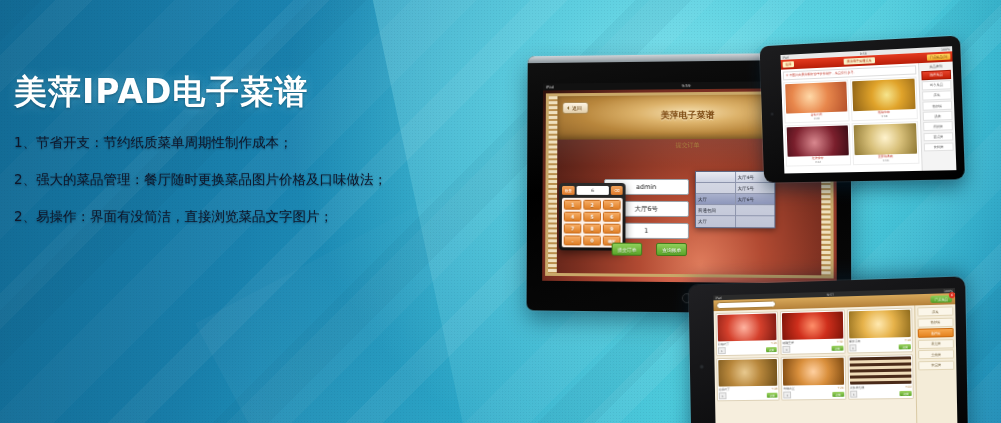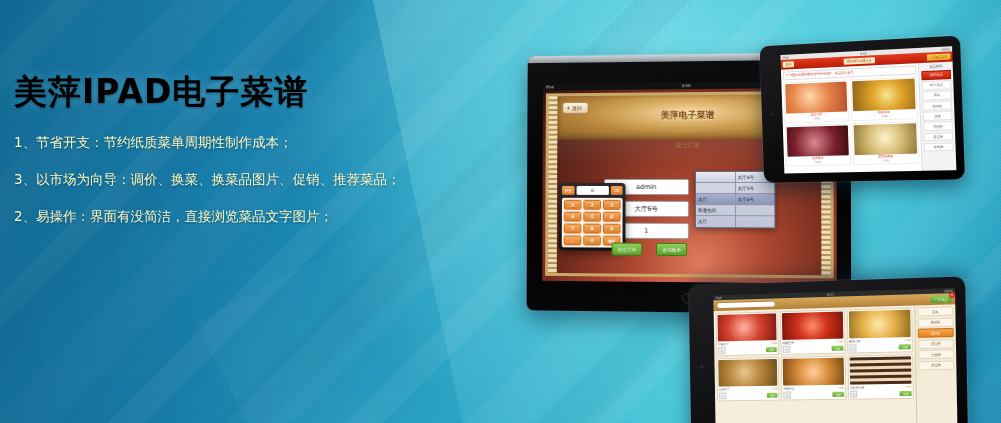--- a/index.html
+++ b/index.html
@@ -61,28 +61,28 @@
     position: absolute; inset: 0;
     background: linear-gradient(90deg, rgba(5,70,105,0.35) 0%, rgba(5,70,105,0.05) 26%, rgba(0,0,0,0) 45%);
   }
 
   
   .copy {
     position: absolute; left: 14px; top: 74px;
     width: 470px; z-index: 30;
   }
   .headline {
-    font-size: 33px; font-weight: bold; color: #000000;
+    font-size: 33px; font-weight: bold; color: #ffffff;
     letter-spacing: 1px; line-height: 1.12;
     text-shadow: 0 1px 3px rgba(0,45,70,.55), 0 0 12px rgba(180,245,255,.30);
     white-space: nowrap;
   }
   .bullets { margin-top: 24px; }
   .bullet {
-    font-size: 13.5px; color: #fef9c3;
+    font-size: 13.5px; color: #0f172a;
     line-height: 1.1; margin-bottom: 22px;
     white-space: nowrap;
     text-shadow: 0 1px 2px rgba(0,40,65,.5);
   }
 
   
   .stage { position: absolute; inset: 0; z-index: 20; }
 
   
   .ipad-main {
@@ -401,21 +401,21 @@
   <div class="bg-diag-a"></div>
   <div class="bg-diag-b"></div>
   <div class="bg-wedge2"></div>
   <div class="bg-dots"></div>
   <div class="bg-vig"></div>
 
   <div class="copy">
     <div class="headline">美萍IPAD电子菜谱</div>
     <div class="bullets">
       <div class="bullet">1、节省开支：节约纸质菜单周期性制作成本；</div>
-      <div class="bullet">3、以市场为向导：调价、换菜、换菜品图片、促销、推荐菜品；</div>
+      <div class="bullet">2、强大的菜品管理：餐厅随时更换菜品图片价格及口味做法；</div>
       <div class="bullet">2、易操作：界面有没简洁，直接浏览菜品文字图片；</div>
     </div>
   </div>
 
   <div class="stage">
 
     <div class="ipad-main">
       <div class="topbevel"></div>
       <div class="screen">
 

